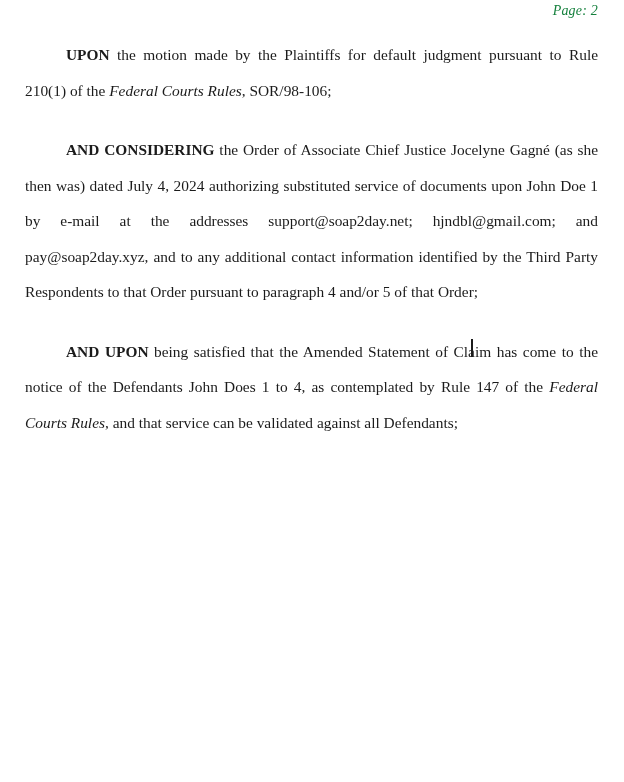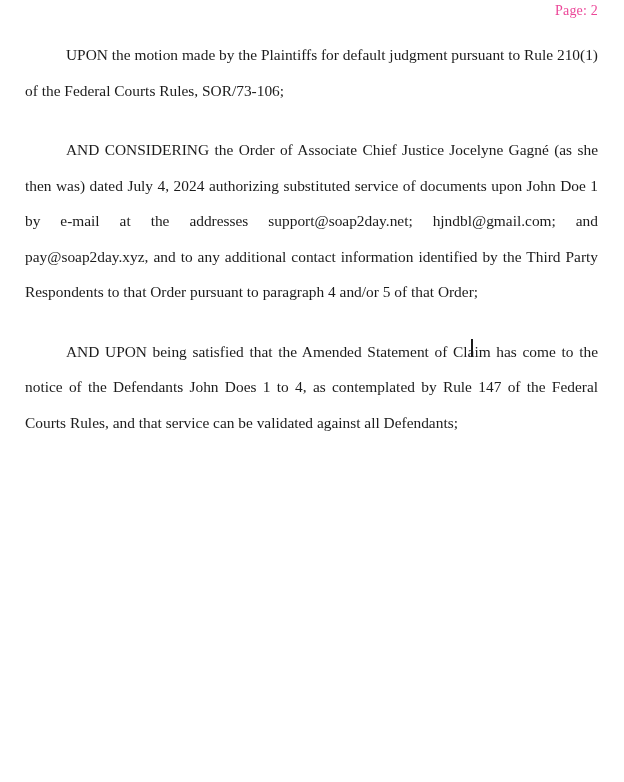--- a/index.html
+++ b/index.html
@@ -31,37 +31,38 @@
     padding: 37px 26px 0 25px;
     font-size: 15.4px;
     text-align: justify;
   }
   .para {
     margin: 0 0 24px 0;
     line-height: 35.5px;
     text-indent: 41px;
   }
   .para .lead-in {
-    font-weight: normal;
+    font-weight: bold;
   }
   .para .italic {
+    font-style: italic;
   }
   .caret {
     position: absolute;
     left: 471px;
     top: 339px;
     width: 1.5px;
     height: 18px;
     background: #1b1b1b;
   }
 </style>
 </head>
 <body>
 
 <div class="page" style="color: rgb(27, 27, 27); background: rgb(255, 255, 255);">
-  <div class="page-header" style="color: #ec4899;">Page: 2</div>
+  <div class="page-header" style="color: #15803d; font-style: italic;">Page: 2</div>
   <div class="content" id="content">
-      <p class="para"><span class="lead-in">UPON</span><span class="plain"> the motion made by the Plaintiffs for default judgment pursuant to Rule 210(1) of the </span><span class="italic">Federal Courts Rules</span><span class="plain">, SOR/73-106;</span></p>
+      <p class="para"><span class="lead-in">UPON</span><span class="plain"> the motion made by the Plaintiffs for default judgment pursuant to Rule 210(1) of the </span><span class="italic">Federal Courts Rules</span><span class="plain">, SOR/98-106;</span></p>
       <p class="para"><span class="lead-in">AND CONSIDERING</span><span class="plain"> the Order of Associate Chief Justice Jocelyne Gagné (as she then was) dated July 4, 2024 authorizing substituted service of documents upon John Doe 1 by e-mail at the addresses support@soap2day.net; hjndbl@gmail.com; and pay@soap2day.xyz, and to any additional contact information identified by the Third Party Respondents to that Order pursuant to paragraph 4 and/or 5 of that Order;</span></p>
       <p class="para"><span class="lead-in">AND UPON</span><span class="plain"> being satisfied that the Amended Statement of Claim has come to the notice of the Defendants John Does 1 to 4, as contemplated by Rule 147 of the </span><span class="italic">Federal Courts Rules</span><span class="plain">, and that service can be validated against all Defendants;</span></p>
     </div>
   <div class="caret" style="background: rgb(27, 27, 27);"></div>
 </div>
 
 </body></html>

